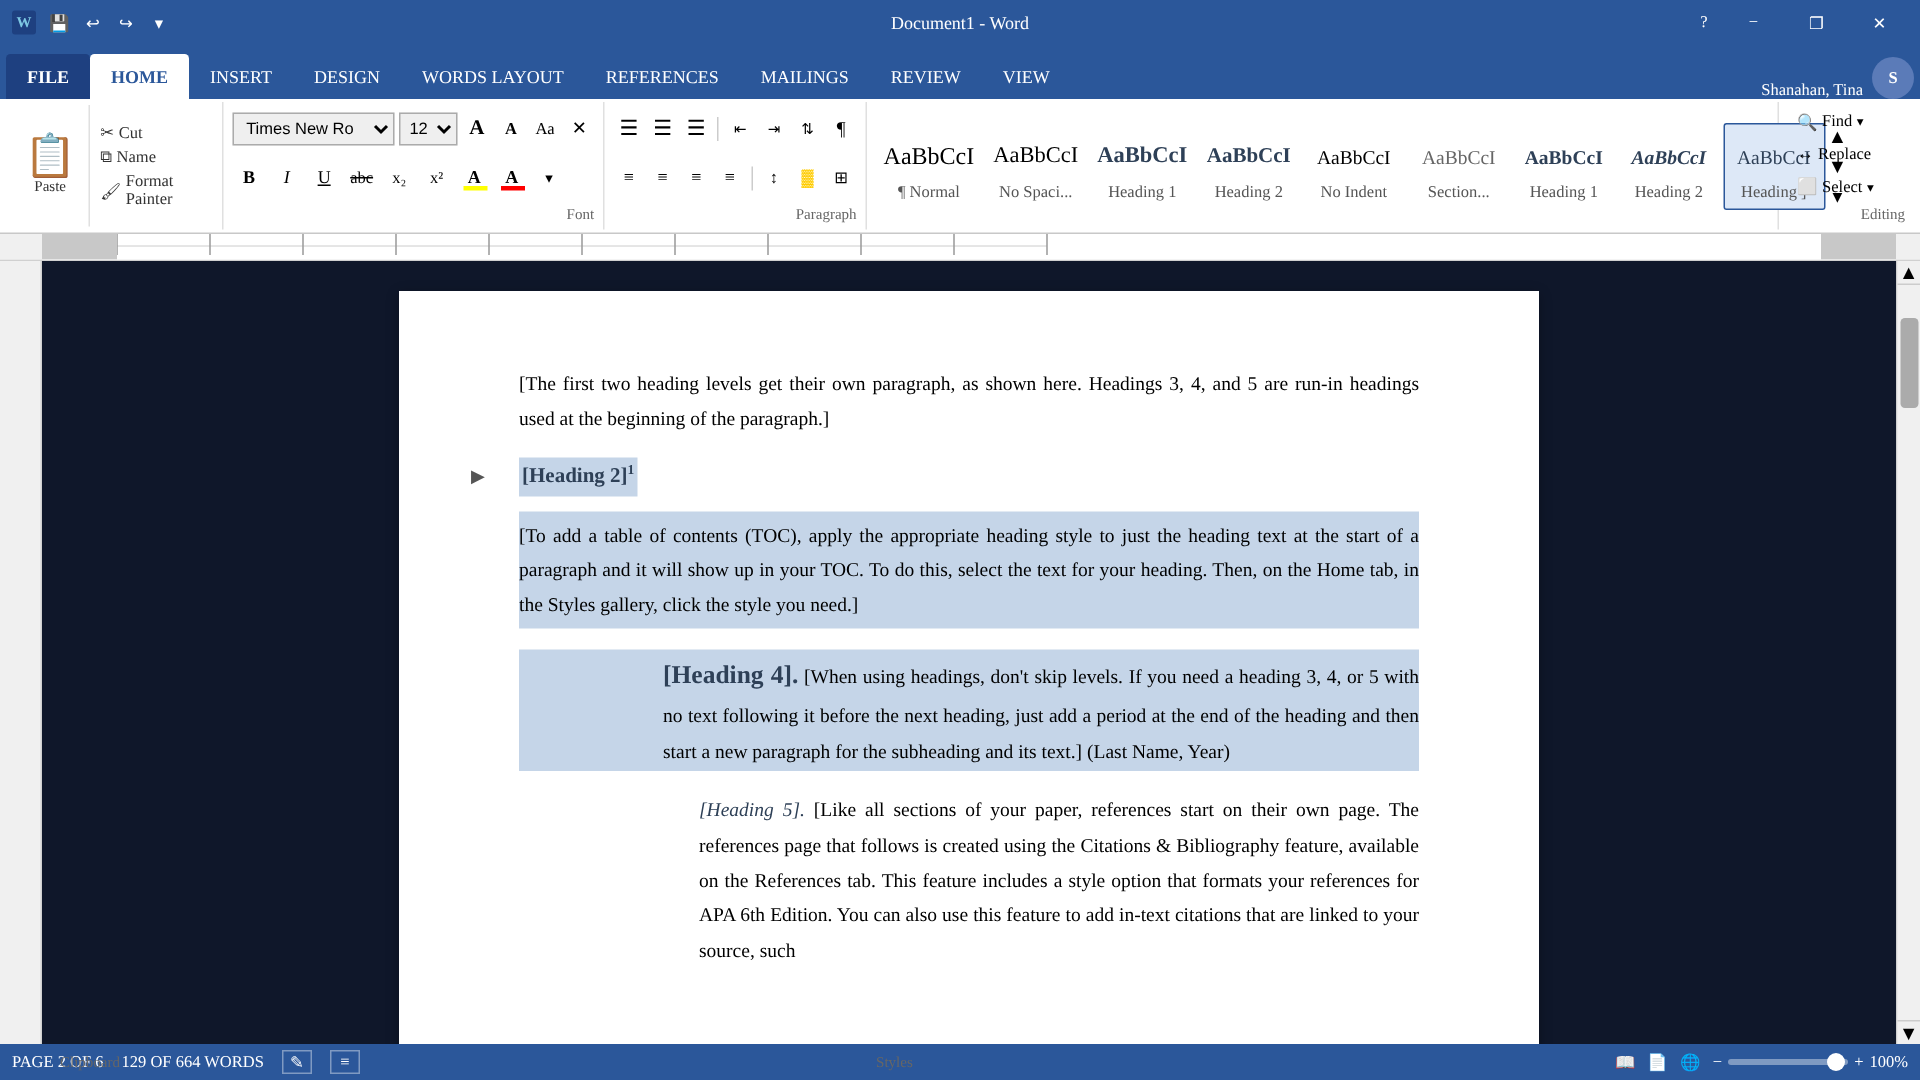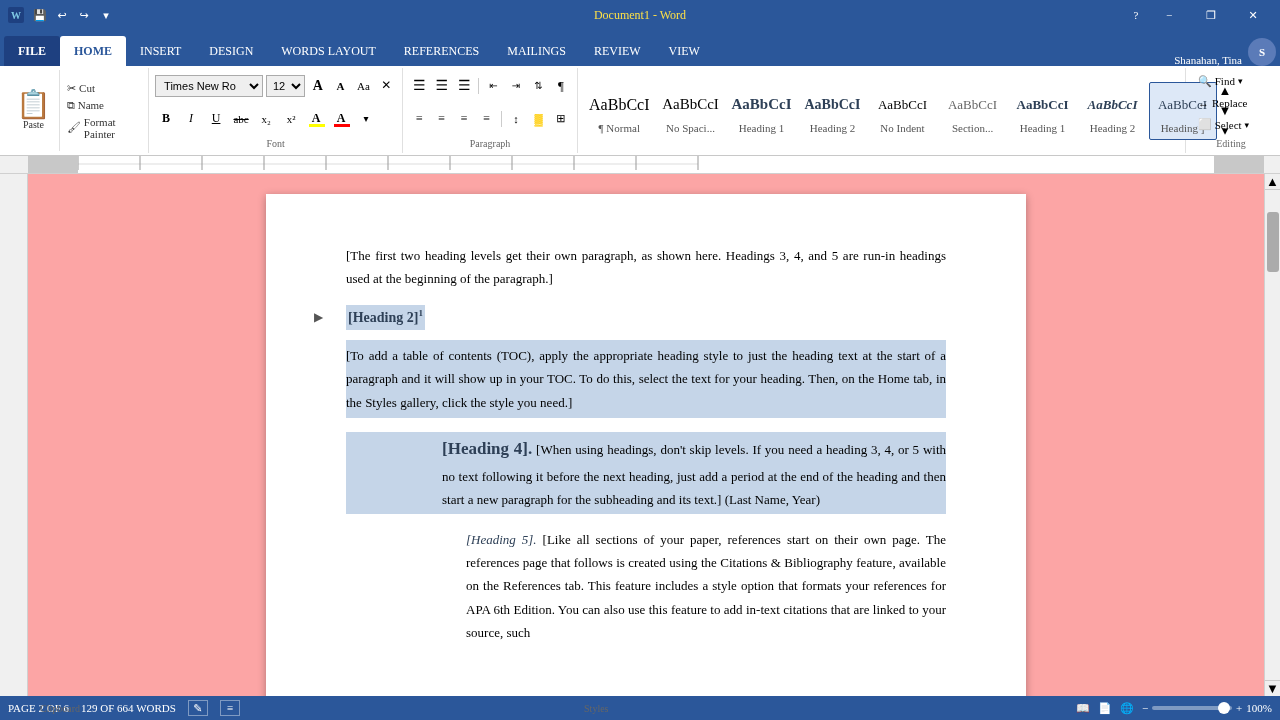--- a/index.html
+++ b/index.html
@@ -9,21 +9,21 @@
     .title-bar {
       height: 30px;
       background: #2b579a;
       display: flex;
       align-items: center;
       justify-content: space-between;
       padding: 0 8px;
       color: white;
     }
     .title-bar-left { display: flex; align-items: center; gap: 6px; }
-    .title-bar-center { position: absolute; left: 50%; transform: translateX(-50%); color: #fde047; font-size: 12px; }
+    .title-bar-center { position: absolute; left: 50%; transform: translateX(-50%); color: #ffffff; font-size: 12px; }
     .title-bar-right { display: flex; align-items: center; gap: 4px; margin-left: auto; }
     .title-icon { width: 16px; height: 16px; background: #1e4080; border-radius: 2px; display: inline-flex; align-items: center; justify-content: center; font-size: 10px; color: #7ec8e3; font-weight: bold; }
     .tb-btn { width: 20px; height: 20px; display: inline-flex; align-items: center; justify-content: center; cursor: pointer; font-size: 11px; color: white; }
     .win-btn { width: 38px; height: 30px; display: inline-flex; align-items: center; justify-content: center; cursor: pointer; font-size: 11px; color: white; }
     .quick-access { display: flex; align-items: center; gap: 2px; }
 
     
     .ribbon { background: #2b579a; }
     .ribbon-tabs { display: flex; align-items: flex-end; padding: 0 4px; height: 36px; }
     .ribbon-tab {
@@ -43,21 +43,21 @@
       border-bottom: 1px solid #c8c8c8;
       display: flex;
       align-items: stretch;
       padding: 2px 4px;
       min-height: 90px;
     }
 
     .ribbon-group {
       display: flex;
       flex-direction: column;
-      align-items: center;
+      align-items: flex-end;
       padding: 2px 6px;
       border-right: 1px solid #e0e0e0;
       min-width: 50px;
     }
     .ribbon-group:last-child { border-right: none; }
     .ribbon-group-label { font-size: 10px; color: #666; margin-top: 2px; padding-bottom: 2px; }
     .small-btn { font-size: 11px; color: #333; cursor: pointer; padding: 2px 3px; display: flex; align-items: center; gap: 3px; }
     .font-row { display: flex; align-items: center; gap: 3px; margin-bottom: 2px; }
     .font-select {
       width: 120px; height: 22px; font-size: 11px; border: 1px solid #ababab; padding: 0 4px; cursor: pointer;
@@ -78,21 +78,21 @@
     .edit-btn { display: flex; align-items: center; gap: 3px; padding: 3px 6px; cursor: pointer; font-size: 11px; border-radius: 2px; }
 
     
     .ruler-area { display: flex; height: 18px; background: #f0f0f0; border-bottom: 1px solid #d0d0d0; }
     .ruler-side { width: 28px; background: #f0f0f0; }
     .ruler { flex: 1; background: white; position: relative; overflow: hidden; display: flex; align-items: center; }
 
     
     .main-area { display: flex; height: calc(720px - 30px - 90px - 36px - 18px - 24px); }
     .scroll-left { width: 28px; background: #f0f0f0; border-right: 1px solid #d0d0d0; }
-    .doc-area { flex: 1; background: #fca5a5; overflow: hidden; padding: 20px 0; display: flex; flex-direction: column; align-items: center; position: relative; }
+    .doc-area { flex: 1; background: #0f172a; overflow: hidden; padding: 20px 0; display: flex; flex-direction: column; align-items: center; position: relative; }
     .scroll-right { width: 16px; background: #f0f0f0; border-left: 1px solid #d0d0d0; display: flex; flex-direction: column; }
     .scrollbar-track { flex: 1; background: #f0f0f0; display: flex; flex-direction: column; align-items: center; padding: 2px 0; }
     .scrollbar-thumb { width: 12px; height: 60px; background: #ababab; border-radius: 3px; margin-top: 20px; }
 
     
     .page {
       width: 760px;
       background: white;
       padding: 50px 80px;
       box-shadow: 0 2px 8px rgba(0,0,0,0.3);

